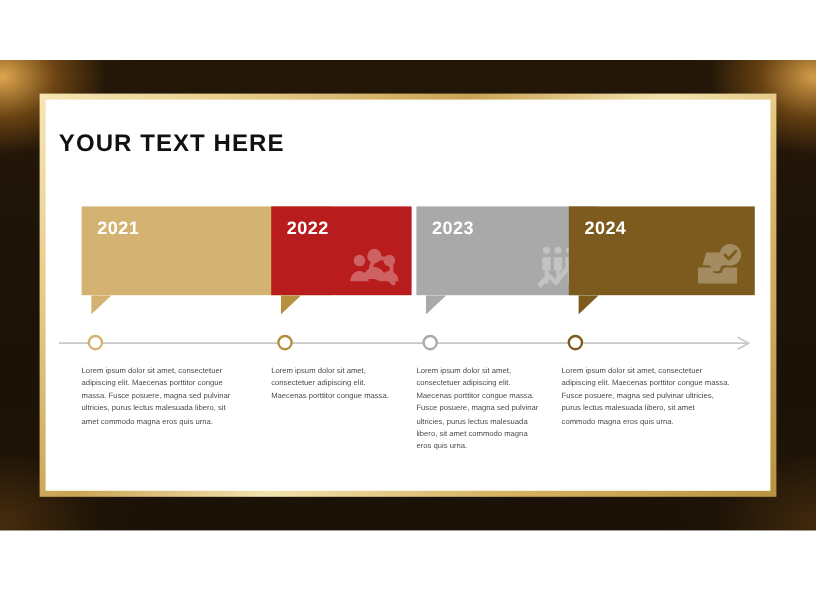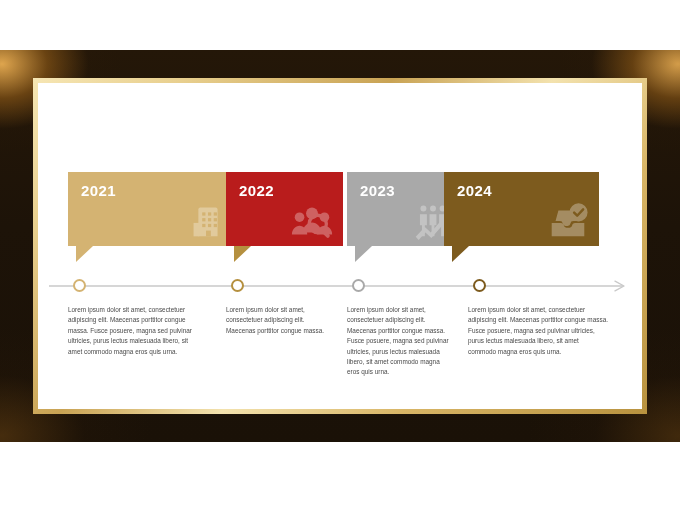--- a/index.html
+++ b/index.html
@@ -162,24 +162,25 @@
 </head>
 <body>
 
 <div id="slide-stage">
 
   <div id="slide-backdrop"></div>
 
   <div id="slide-frame">
     <div id="slide-canvas">
 
+      <div id="page-title">YOUR TEXT HERE</div>
 
       <div id="cards-row">
 
-        <div class="tl-card" style="left:30px; width:170px;">
+        <div class="tl-card" style="left:30px; width:170px;padding-left:38px;">
           <div class="tl-card-body" style="background:#d4b372;">
             <div class="tl-card-year">2021</div>
             <div class="tl-card-icon">
               <svg viewBox="0 0 48 48">
                 <g fill="#ffffff">
                   <path d="M17 10h16a2 2 0 0 1 2 2v28H15V12a2 2 0 0 1 2-2z"></path>
                   <rect x="10" y="26" width="6" height="14"></rect>
                 </g>
                 <g fill="#d4b372">
                   <rect x="19" y="15" width="3.4" height="3.4"></rect>
@@ -221,21 +222,21 @@
               </svg>
             </div>
           </div>
           <div class="tl-card-tail">
             <svg viewBox="0 0 17 16" preserveAspectRatio="none">
               <polygon points="0,0 17,0 0,16" fill="#b5903f"></polygon>
             </svg>
           </div>
         </div>
 
-        <div class="tl-card" style="left:309px; width:117px;">
+        <div class="tl-card" style="left:309px; width:117px;padding-left:32px;">
           <div class="tl-card-body" style="background:#a9a9a9;">
             <div class="tl-card-year">2023</div>
             <div class="tl-card-icon">
               <svg viewBox="0 0 48 48">
                 <g fill="#ffffff">
                   <circle cx="14" cy="11" r="3.1"></circle>
                   <circle cx="24" cy="11" r="3.1"></circle>
                   <circle cx="34" cy="11" r="3.1"></circle>
                   <path d="M10.4 17h7.2v11.5h-2.1V40h-3V28.5h-2.1z"></path>
                   <path d="M20.4 17h7.2v11.5h-2.1V40h-3V28.5h-2.1z"></path>
@@ -246,21 +247,21 @@
               </svg>
             </div>
           </div>
           <div class="tl-card-tail">
             <svg viewBox="0 0 17 16" preserveAspectRatio="none">
               <polygon points="0,0 17,0 0,16" fill="#a9a9a9"></polygon>
             </svg>
           </div>
         </div>
 
-        <div class="tl-card" style="left:406px; width:155px;">
+        <div class="tl-card" style="left:436px; width:155px;">
           <div class="tl-card-body" style="background:#7d5b1e;">
             <div class="tl-card-year">2024</div>
             <div class="tl-card-icon">
               <svg viewBox="0 0 48 48">
                 <g fill="#ffffff">
                   <path d="M11 24l3-11h20l3 11h-7.5a3 3 0 0 0-3 2.6 3 3 0 0 1-3 2.6h-2a3 3 0 0 1-3-2.6 3 3 0 0 0-3-2.6z"></path>
                   <path d="M7 26h9.5a3.2 3.2 0 0 1 3.2 2.8 2.6 2.6 0 0 0 2.6 2.2h3.4a2.6 2.6 0 0 0 2.6-2.2A3.2 3.2 0 0 1 31.5 26H41v14H7z"></path>
                   <circle cx="35" cy="15" r="9.4"></circle>
                 </g>
                 <path d="M30.4 15.2l3.2 3.3 6.2-6.6" fill="none" stroke="#7d5b1e" stroke-width="2.6" stroke-linecap="round" stroke-linejoin="round"></path>

